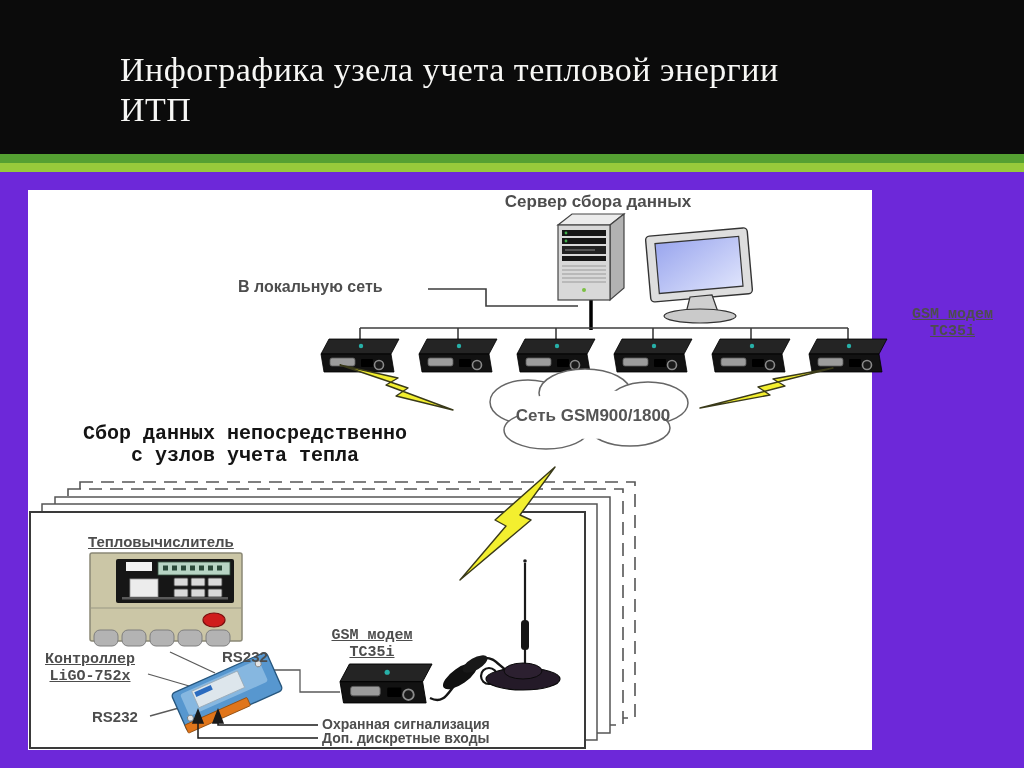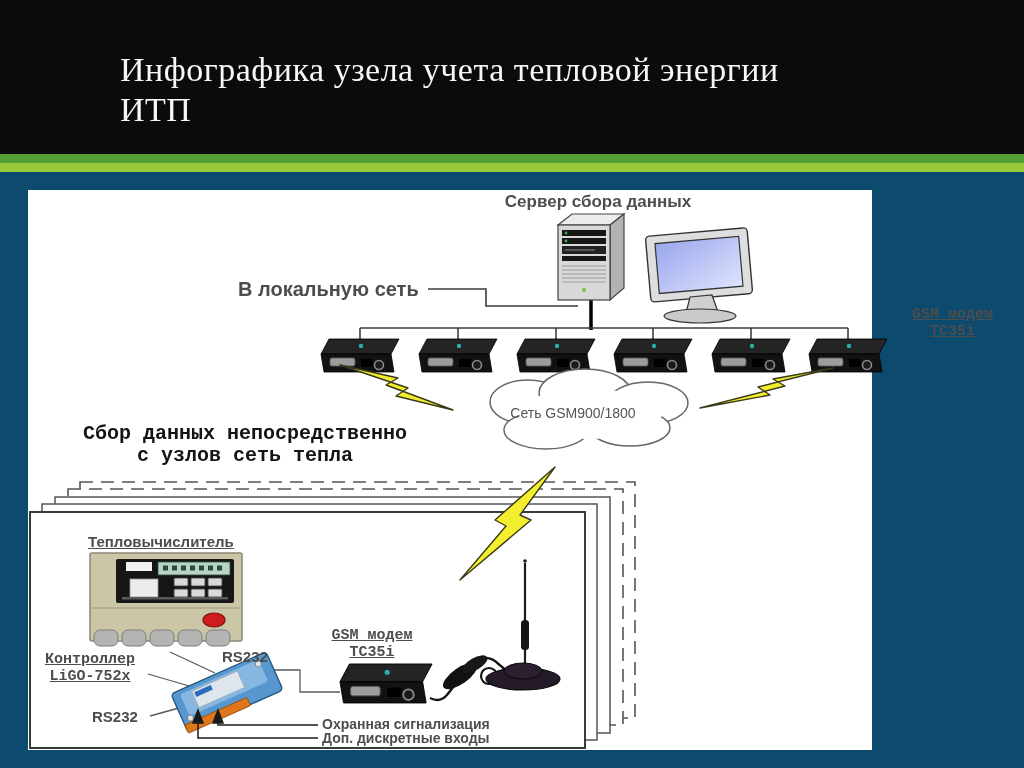--- a/index.html
+++ b/index.html
@@ -1,16 +1,16 @@
 <!DOCTYPE html>
 <html><head>
 <meta charset="utf-8">
 <style>
   html,body{margin:0;padding:0;background:#333;}
-  .slide{position:relative;width:1024px;height:768px;overflow:hidden;background:#0c4a6e;font-family:"Liberation Sans",sans-serif;}
+  .slide{position:relative;width:1024px;height:768px;overflow:hidden;background:#6d28d9;font-family:"Liberation Sans",sans-serif;}
   .hdr{position:absolute;left:0;top:0;width:1024px;height:154px;background:#0b0b0b;}
   .hdr h1{margin:0;padding:50px 0 0 120px;width:700px;color:#f7f7f5;font-family:"Liberation Serif",serif;font-weight:400;font-size:34px;line-height:1.18;letter-spacing:.5px;}
   .stripe1{position:absolute;left:0;top:154px;width:1024px;height:9px;background:#55a032;}
   .stripe2{position:absolute;left:0;top:163px;width:1024px;height:9px;background:#97ca3b;}
   .panel{position:absolute;left:28px;top:190px;width:844px;height:560px;background:#ffffff;}
   .panel svg{position:absolute;left:0;top:0;}
   .lbl{position:absolute;color:#4d4d4d;font-weight:700;white-space:nowrap;line-height:1.12;}
   .ctr{text-align:center;white-space:normal;}
   .u{text-decoration:underline;}
   .blk{display:block;font-family:Liberation Mono, monospace;}
@@ -184,29 +184,29 @@
         <circle cx="497" cy="371" r="1.8" fill="#1a1a1a"></circle>
         <rect x="493" y="430" width="8" height="30" rx="3.5" fill="#151515"></rect>
         <ellipse cx="495" cy="489" rx="37" ry="11" fill="#241a28" stroke="#0a0a0a" stroke-width="1.2"></ellipse>
         <ellipse cx="495" cy="481" rx="19" ry="8" fill="#2c2030" stroke="#0a0a0a" stroke-width="1"></ellipse>
       </g>
 
       <polygon points="527,277 492,325 503,330 432,390 478,336 467,330" fill="#f3ef2f" stroke="#3a3a1a" stroke-width="1.4" stroke-linejoin="round"></polygon>
     </svg>
 
     <div class="lbl ctr" style="left:460px;top:2px;width:220px;font-size:17px;">Сервер сбора данных</div>
-    <div class="lbl" style="left:210px;top:88px;font-size:20px;">В локальную сеть</div>
+    <div class="lbl" style="left:210px;top:88px;font-size:16px;">В локальную сеть</div>
     <div class="lbl ctr" style="left:852px;top:117px;width:145px;font-size:15px;">
       <span class="u blk">GSM модем</span>
       <span class="u blk">TC35i</span>
     </div>
-    <div class="lbl ctr" style="left:460px;top:216px;width:170px;font-size:14px;font-weight:400;color:#555;">Сеть GSM900/1800</div>
+    <div class="lbl ctr" style="left:480px;top:216px;width:170px;font-size:17px;font-weight:700;color:#555;">Сеть GSM900/1800</div>
     <div class="lbl ctr" style="left:5px;top:233px;width:424px;font-size:20px;color:#141414;line-height:1.1;">
       <span class="blk">Сбор данных непосредственно</span>
-      <span class="blk">с узлов сеть тепла</span>
+      <span class="blk">с узлов учета тепла</span>
     </div>
     <div class="lbl u" style="left:60px;top:344px;font-size:15px;">Тепловычислитель</div>
     <div class="lbl ctr" style="left:6px;top:462px;width:112px;font-size:15px;">
       <span class="u blk">Контроллер</span>
       <span class="u blk">LiGO-752x</span>
     </div>
     <div class="lbl" style="left:194px;top:459px;font-size:15px;">RS232</div>
     <div class="lbl" style="left:64px;top:519px;font-size:15px;">RS232</div>
     <div class="lbl ctr" style="left:288px;top:438px;width:112px;font-size:15px;">
       <span class="u blk">GSM модем</span>

